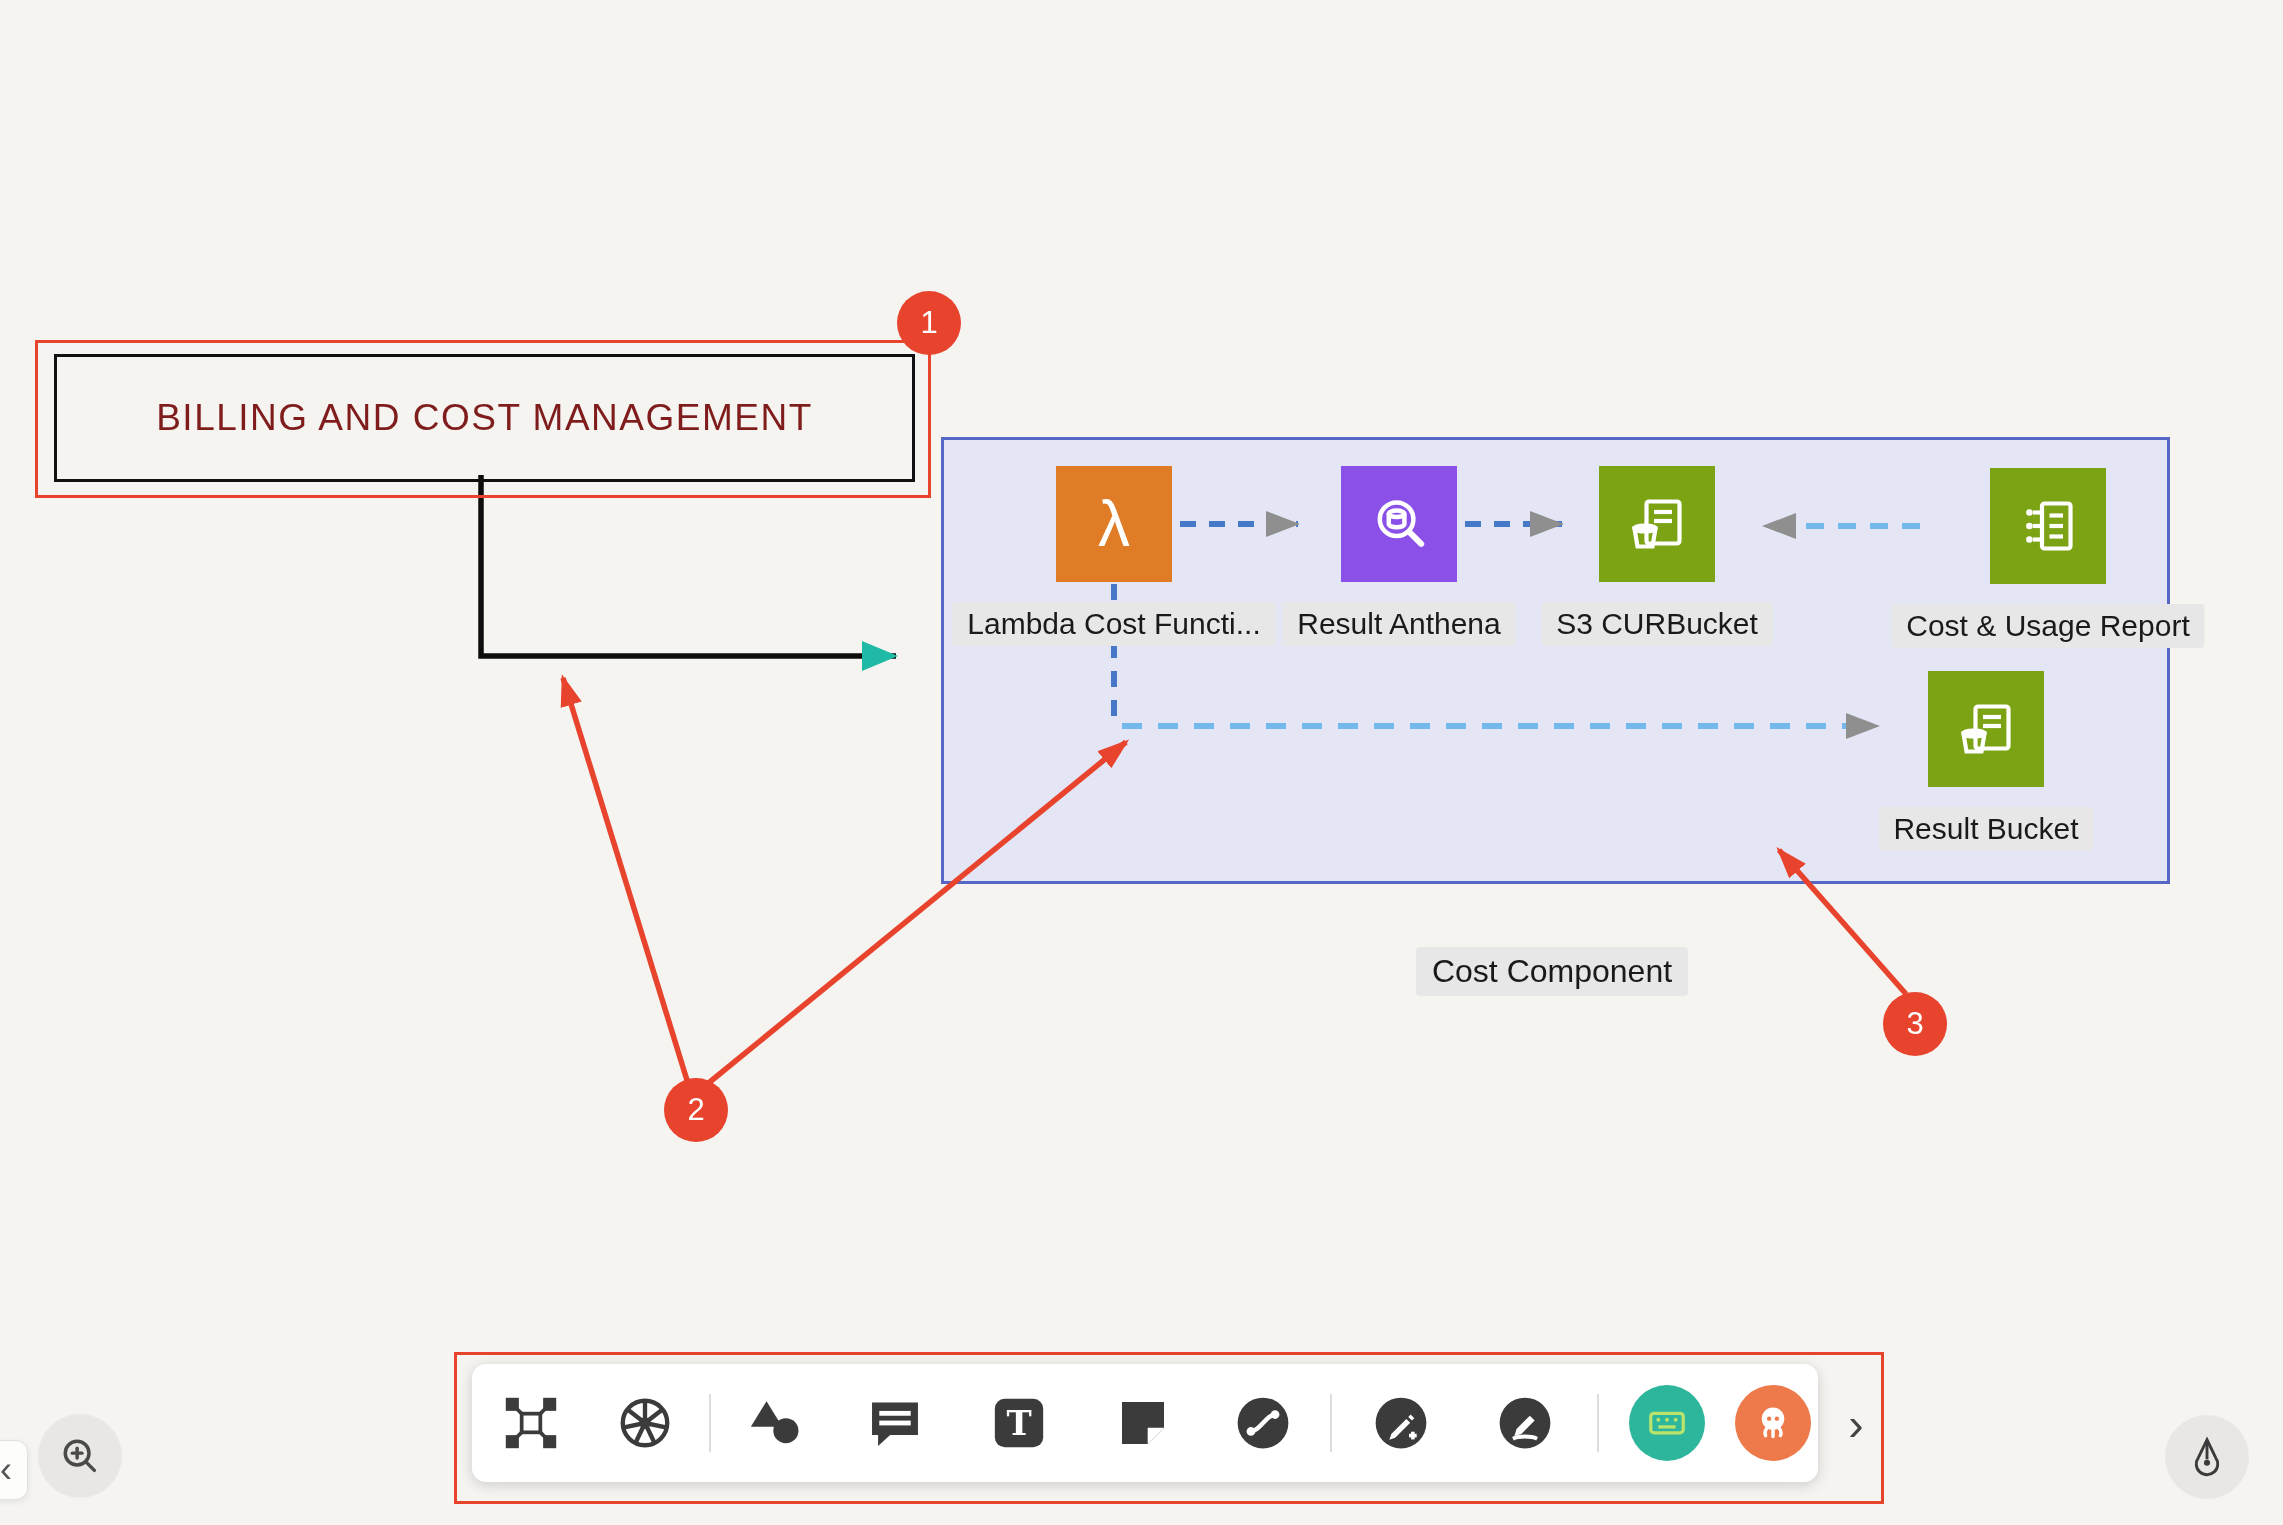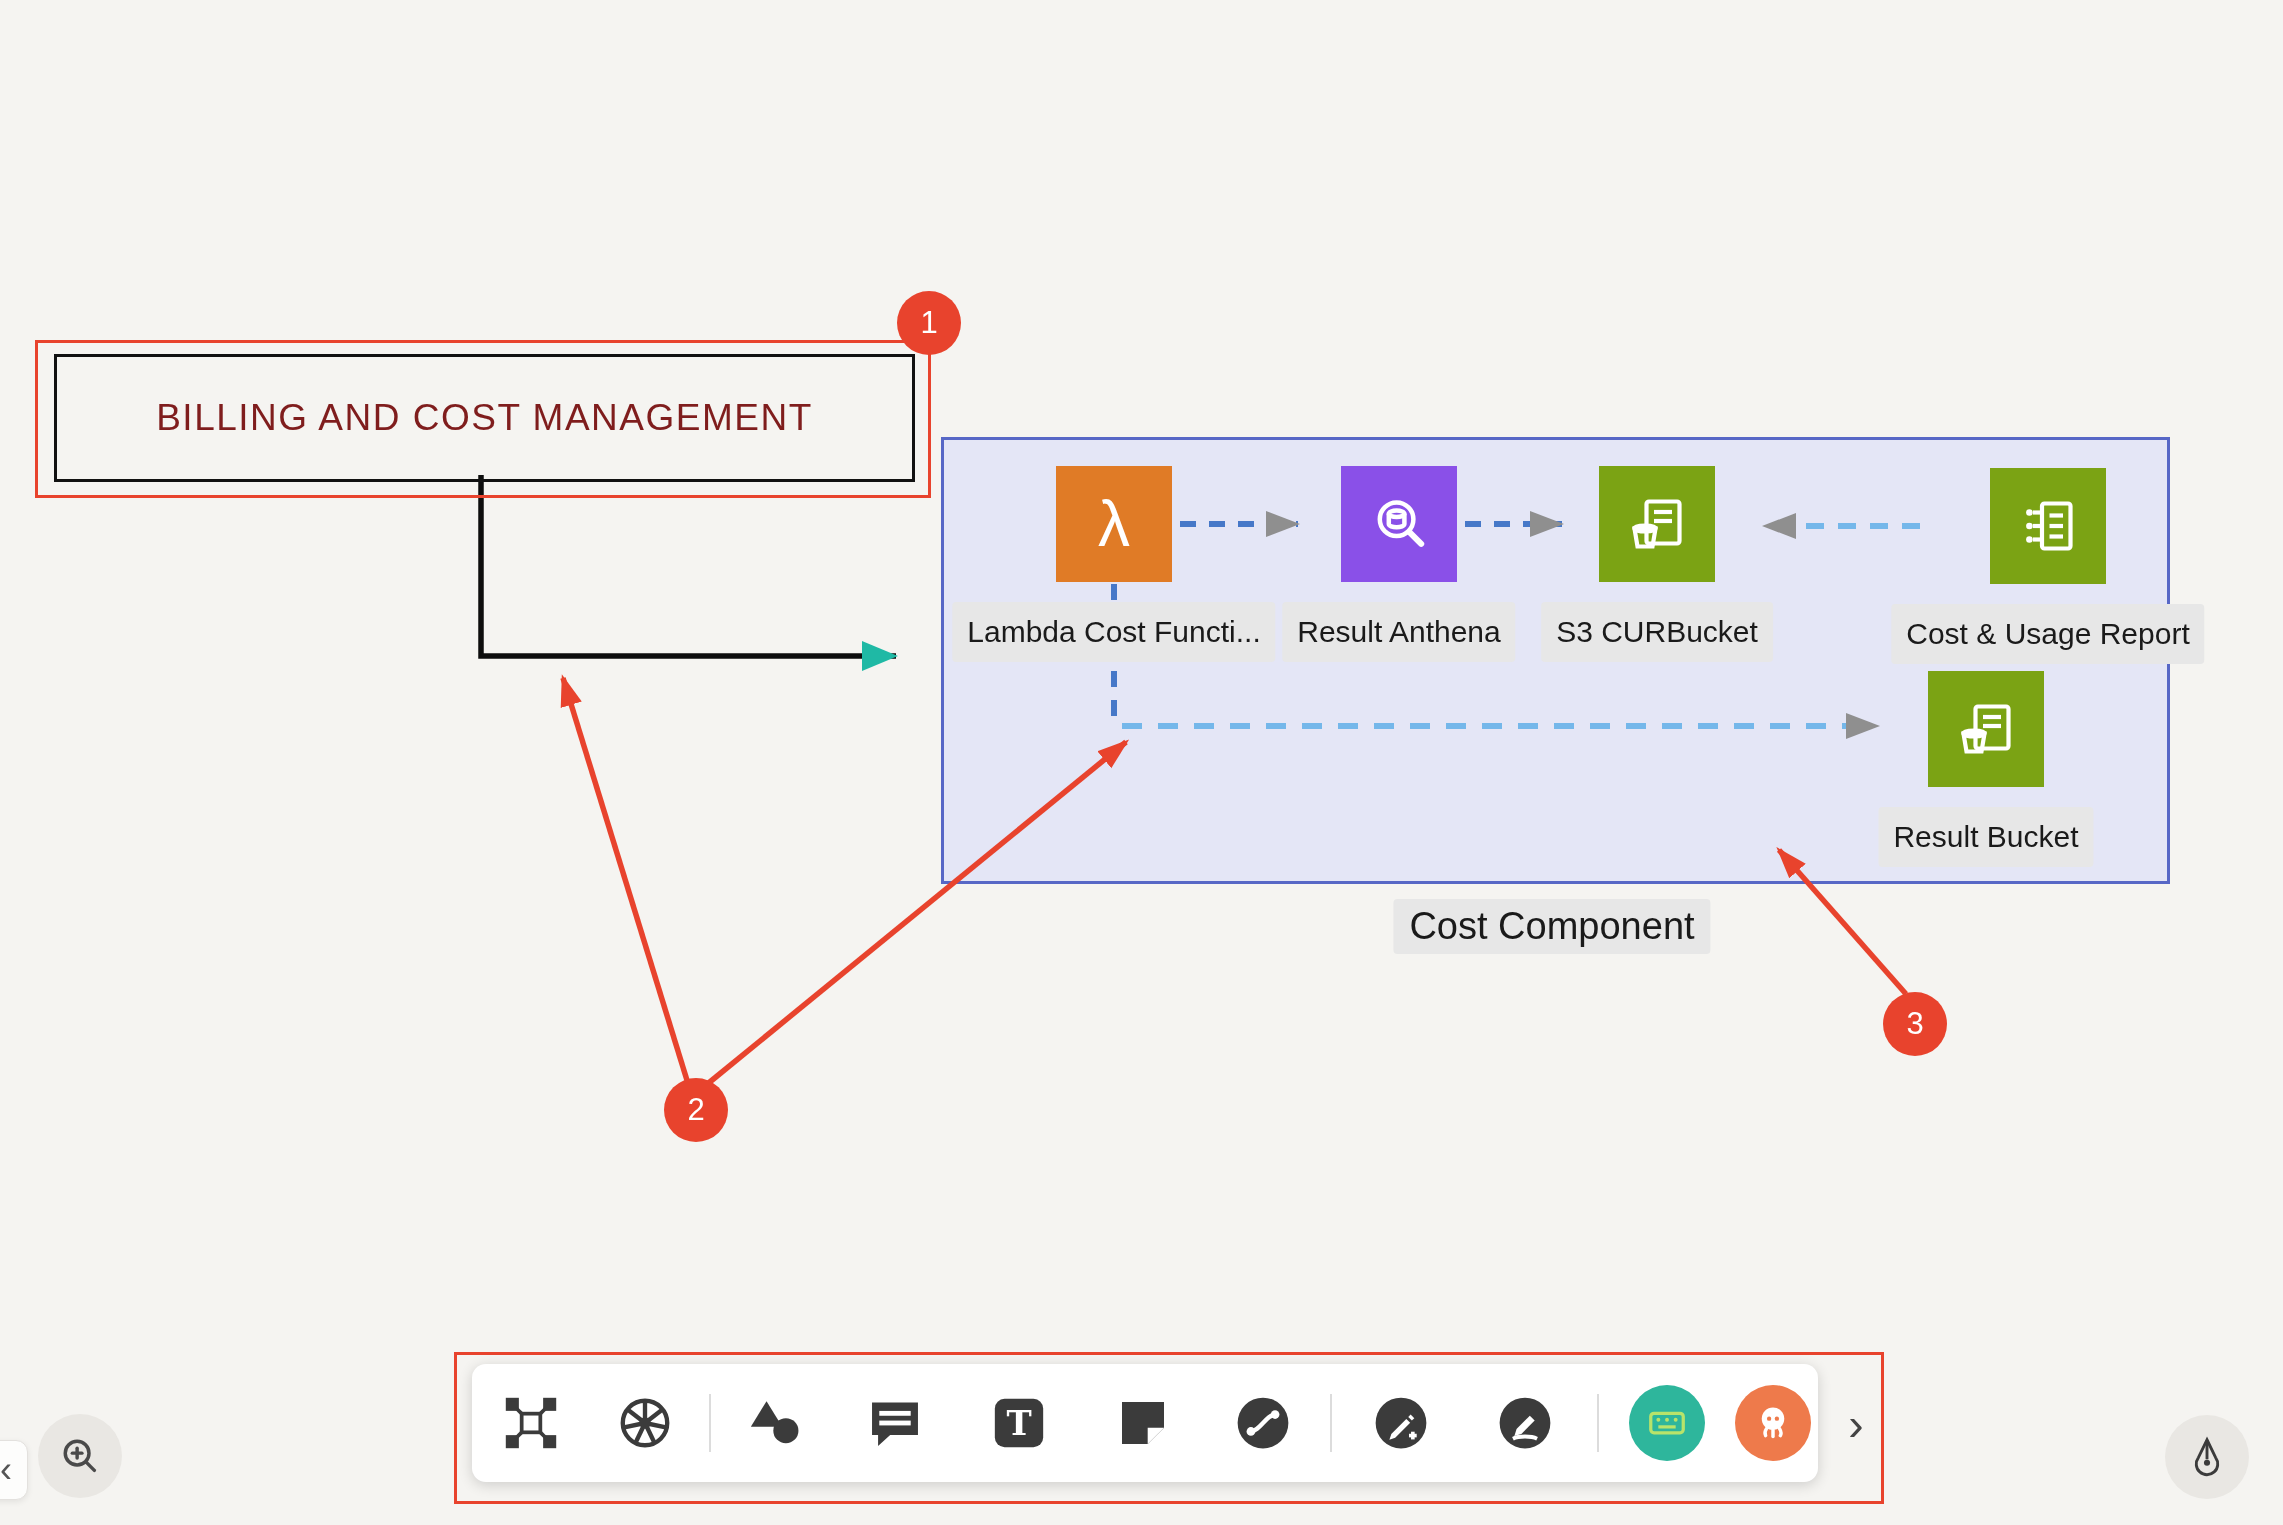--- a/index.html
+++ b/index.html
@@ -28,25 +28,25 @@
   
   svg.connectors{position:absolute;left:0;top:0;z-index:2;pointer-events:none;}
   svg.redlayer{position:absolute;left:0;top:0;z-index:6;pointer-events:none;}
   
   .node{position:absolute;width:116px;z-index:3;}
   .icon-box{width:116px;height:116px;display:flex;align-items:center;justify-content:center;}
   .lambda-glyph{color:#fff;font-size:64px;line-height:1;}
   .node-label{
     position:absolute;top:136px;left:50%;transform:translateX(-50%);
     white-space:nowrap;background:#e7e7e7;color:#1a1a1a;
-    font-size:30px;padding:13px 15px;border-radius:4px;
+    font-size:30px;padding:5px 15px;border-radius:4px;
   }
   .group-label{
-    position:absolute;left:1552px;top:899px;transform:translateX(-50%);
-    background:#e7e7e7;color:#1a1a1a;font-size:38px;padding:6px 16px;border-radius:4px;z-index:3;
+    position:absolute;left:1552px;top:947px;transform:translateX(-50%);
+    background:#e7e7e7;color:#1a1a1a;font-size:32px;padding:6px 16px;border-radius:4px;z-index:3;
   }
   
   .toolbar{
     position:absolute;left:472px;top:1364px;width:1346px;height:118px;
     background:#ffffff;border-radius:14px;box-shadow:0 3px 14px rgba(0,0,0,.16);z-index:10;
   }
   .tool-btn{
     position:absolute;top:21px;width:76px;height:76px;border:none;background:transparent;
     display:flex;align-items:center;justify-content:center;cursor:pointer;padding:0;
   }

